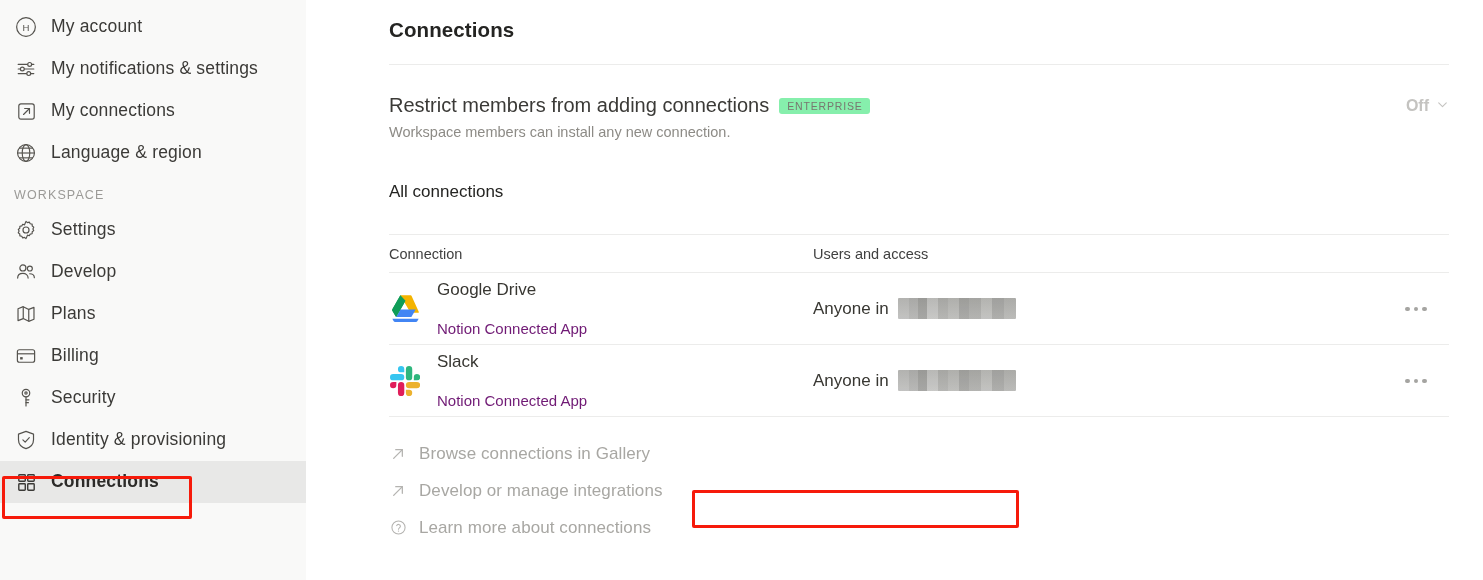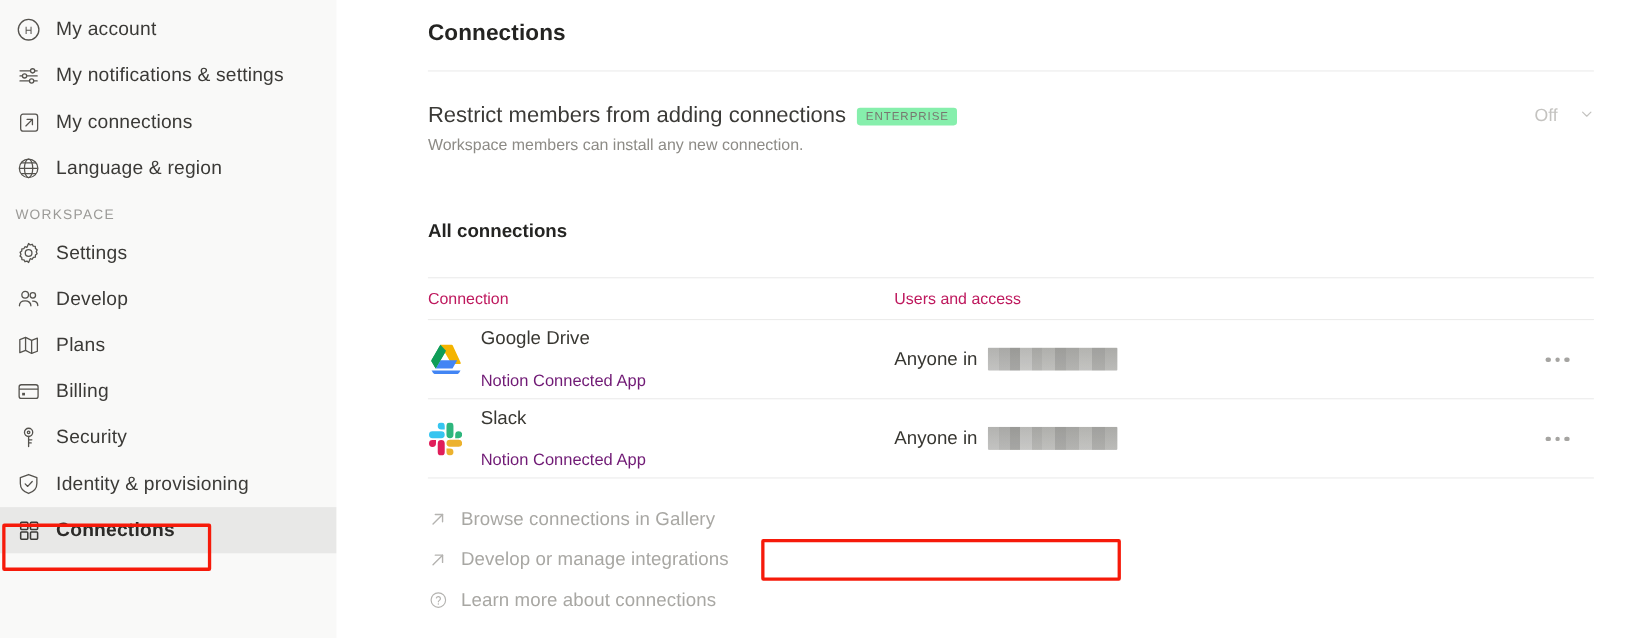--- a/index.html
+++ b/index.html
@@ -104,47 +104,48 @@
     position: relative;
     top: 1px;
   }
   .restrict-sub {
     font-size: 14.5px;
     color: #8d8b86;
     margin-top: 8px;
     line-height: 1.2;
   }
   .restrict-right {
-    display: flex; align-items: center; gap: 20px;
+    display: flex; align-items: center; gap: 7px;
     color: #c4c3c0;
     font-size: 16px;
     padding-top: 3px;
     cursor: pointer;
+    font-weight: bold;
   }
   .chev { display:block; }
 
   .subhead {
     font-size: 17px;
-    font-weight: 700;
+    font-weight: 400;
     color: #242422;
-    margin-top: 59px;
+    margin-top: 41px;
   }
 
   
   #conn-table { margin-top: 32px; width: 1060px; }
   .t-head {
     display: flex;
     align-items: center;
     height: 39px;
     border-top: 1px solid #ececeb;
     border-bottom: 1px solid #ececeb;
   }
   .t-head .th {
     font-size: 14.5px;
-    color: #be185d;
+    color: #404040;
   }
   .col-conn { flex: 0 0 424px; }
   .col-users { flex: 0 0 570px; }
   .col-menu  { flex: 0 0 66px; display:flex; justify-content:center; }
 
   .t-row {
     display: flex;
     align-items: center;
     height: 72px;
     border-bottom: 1px solid #ececeb;

